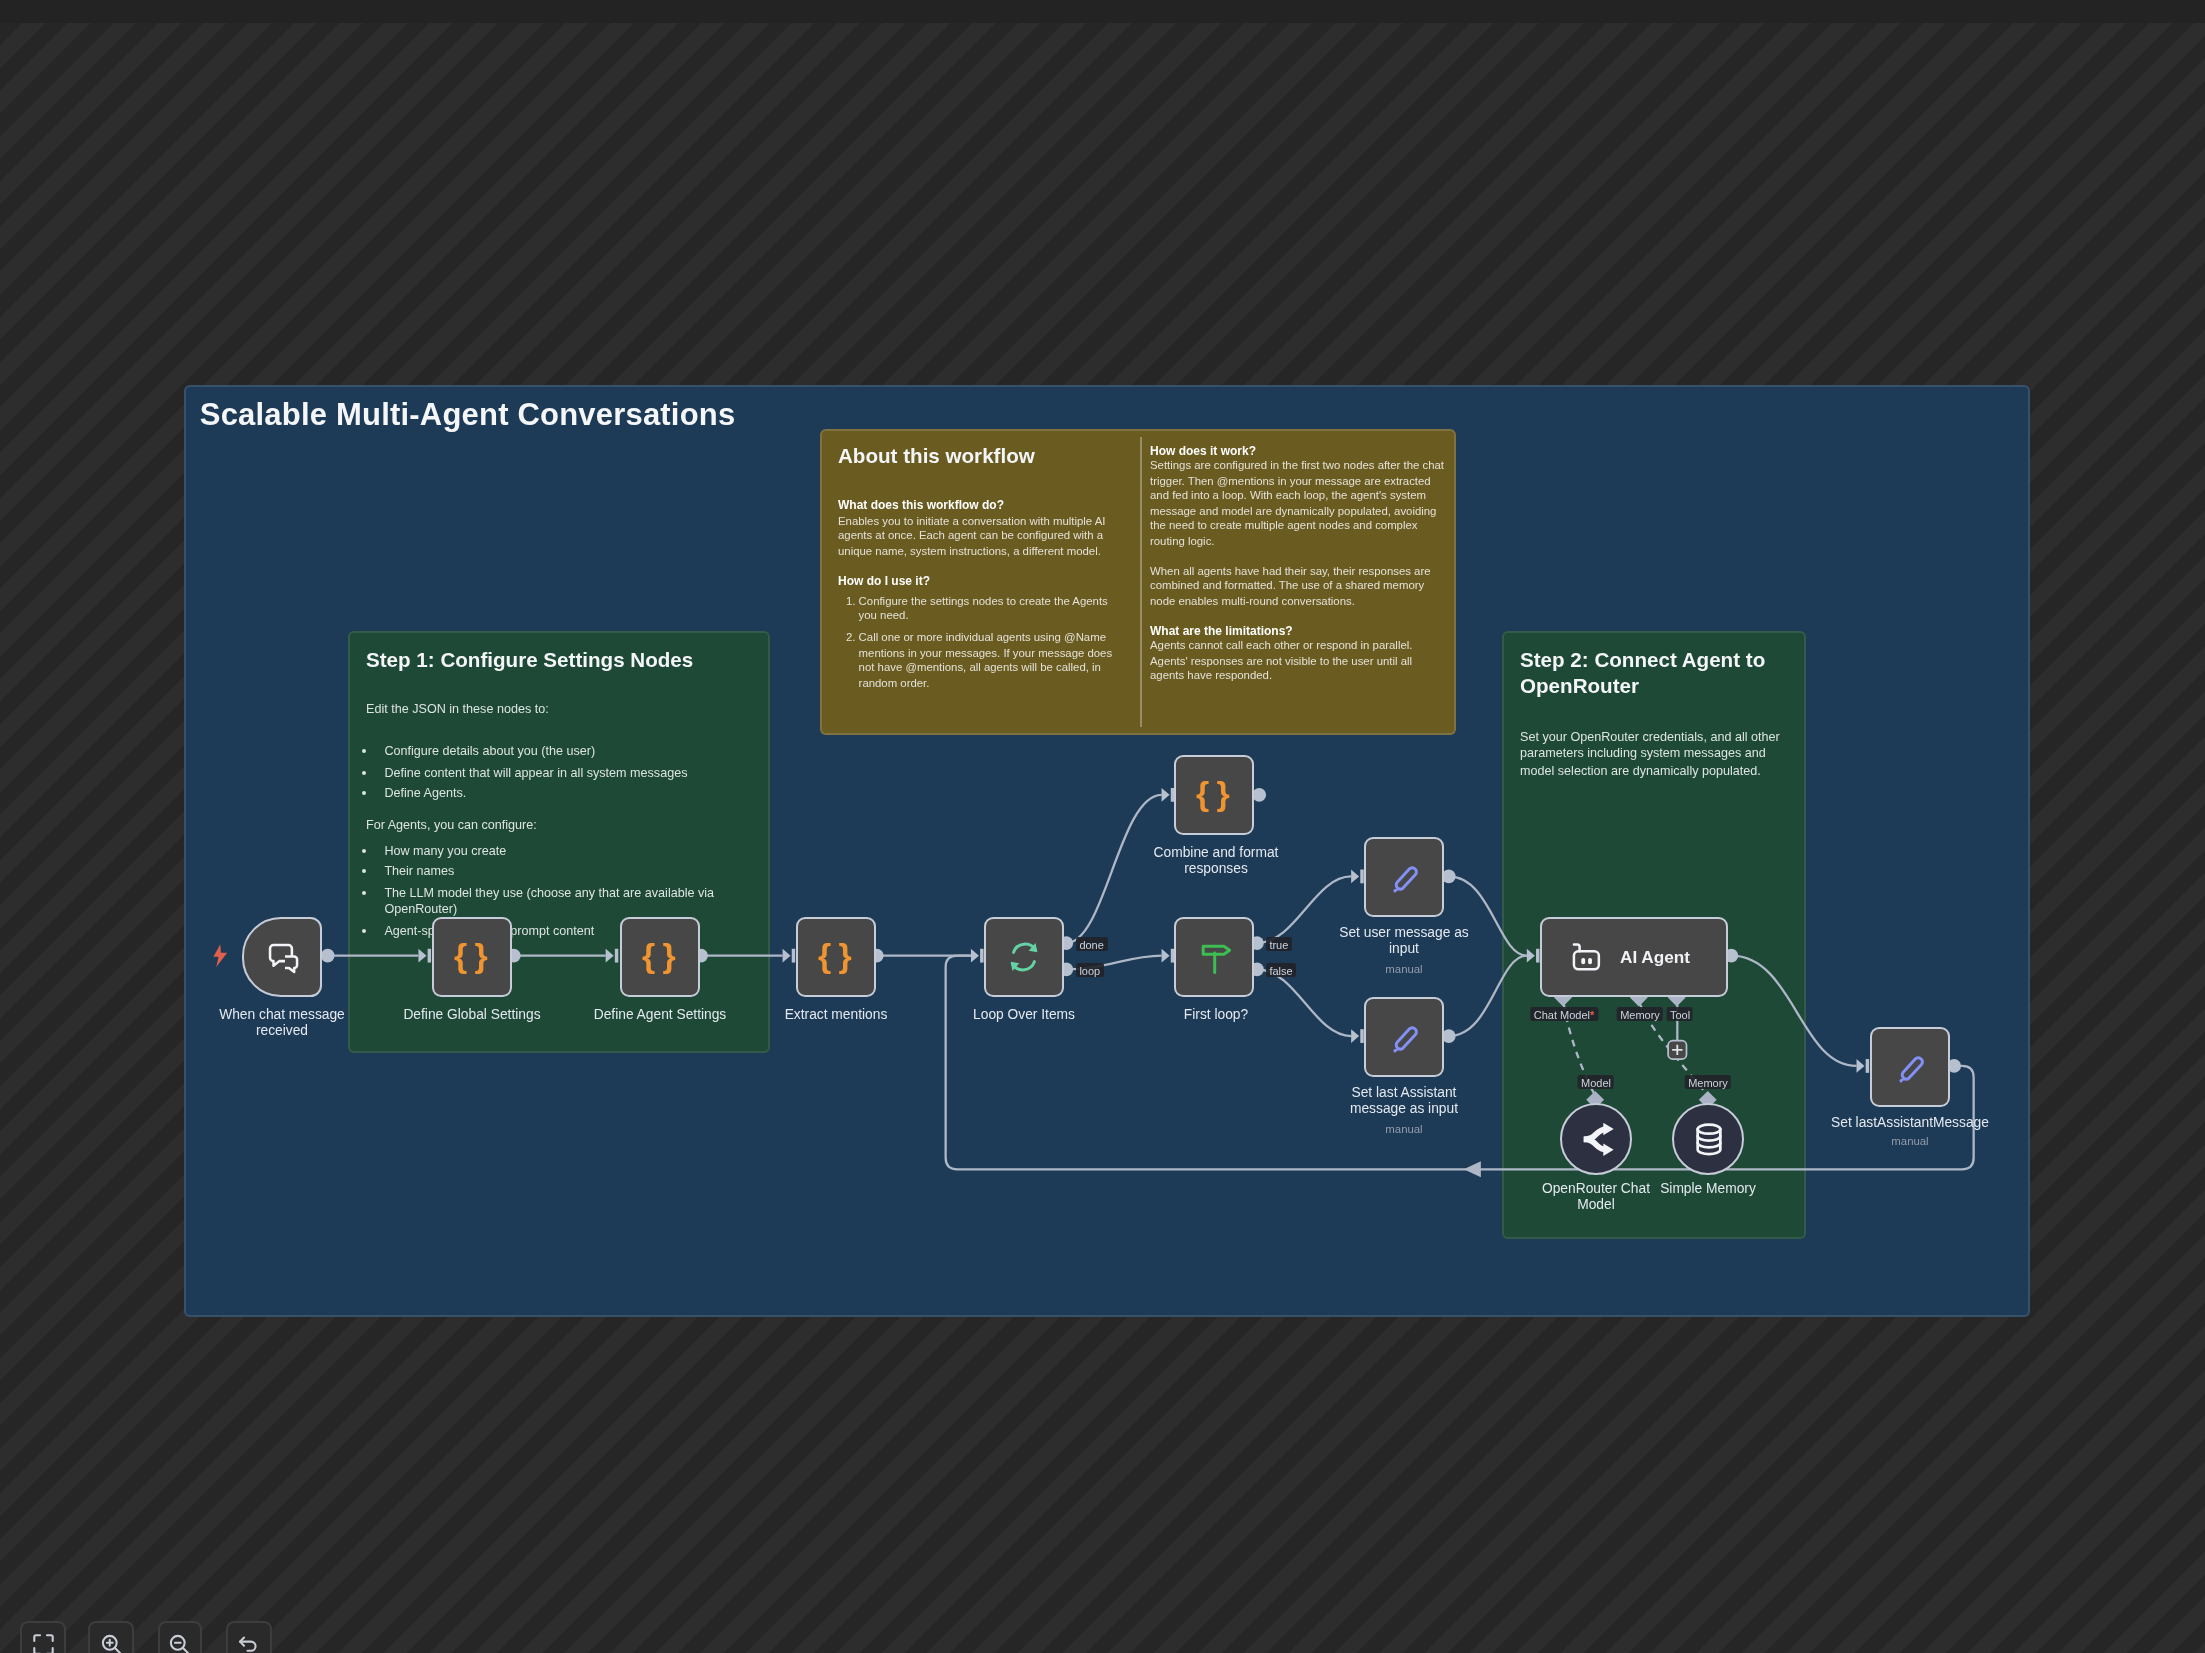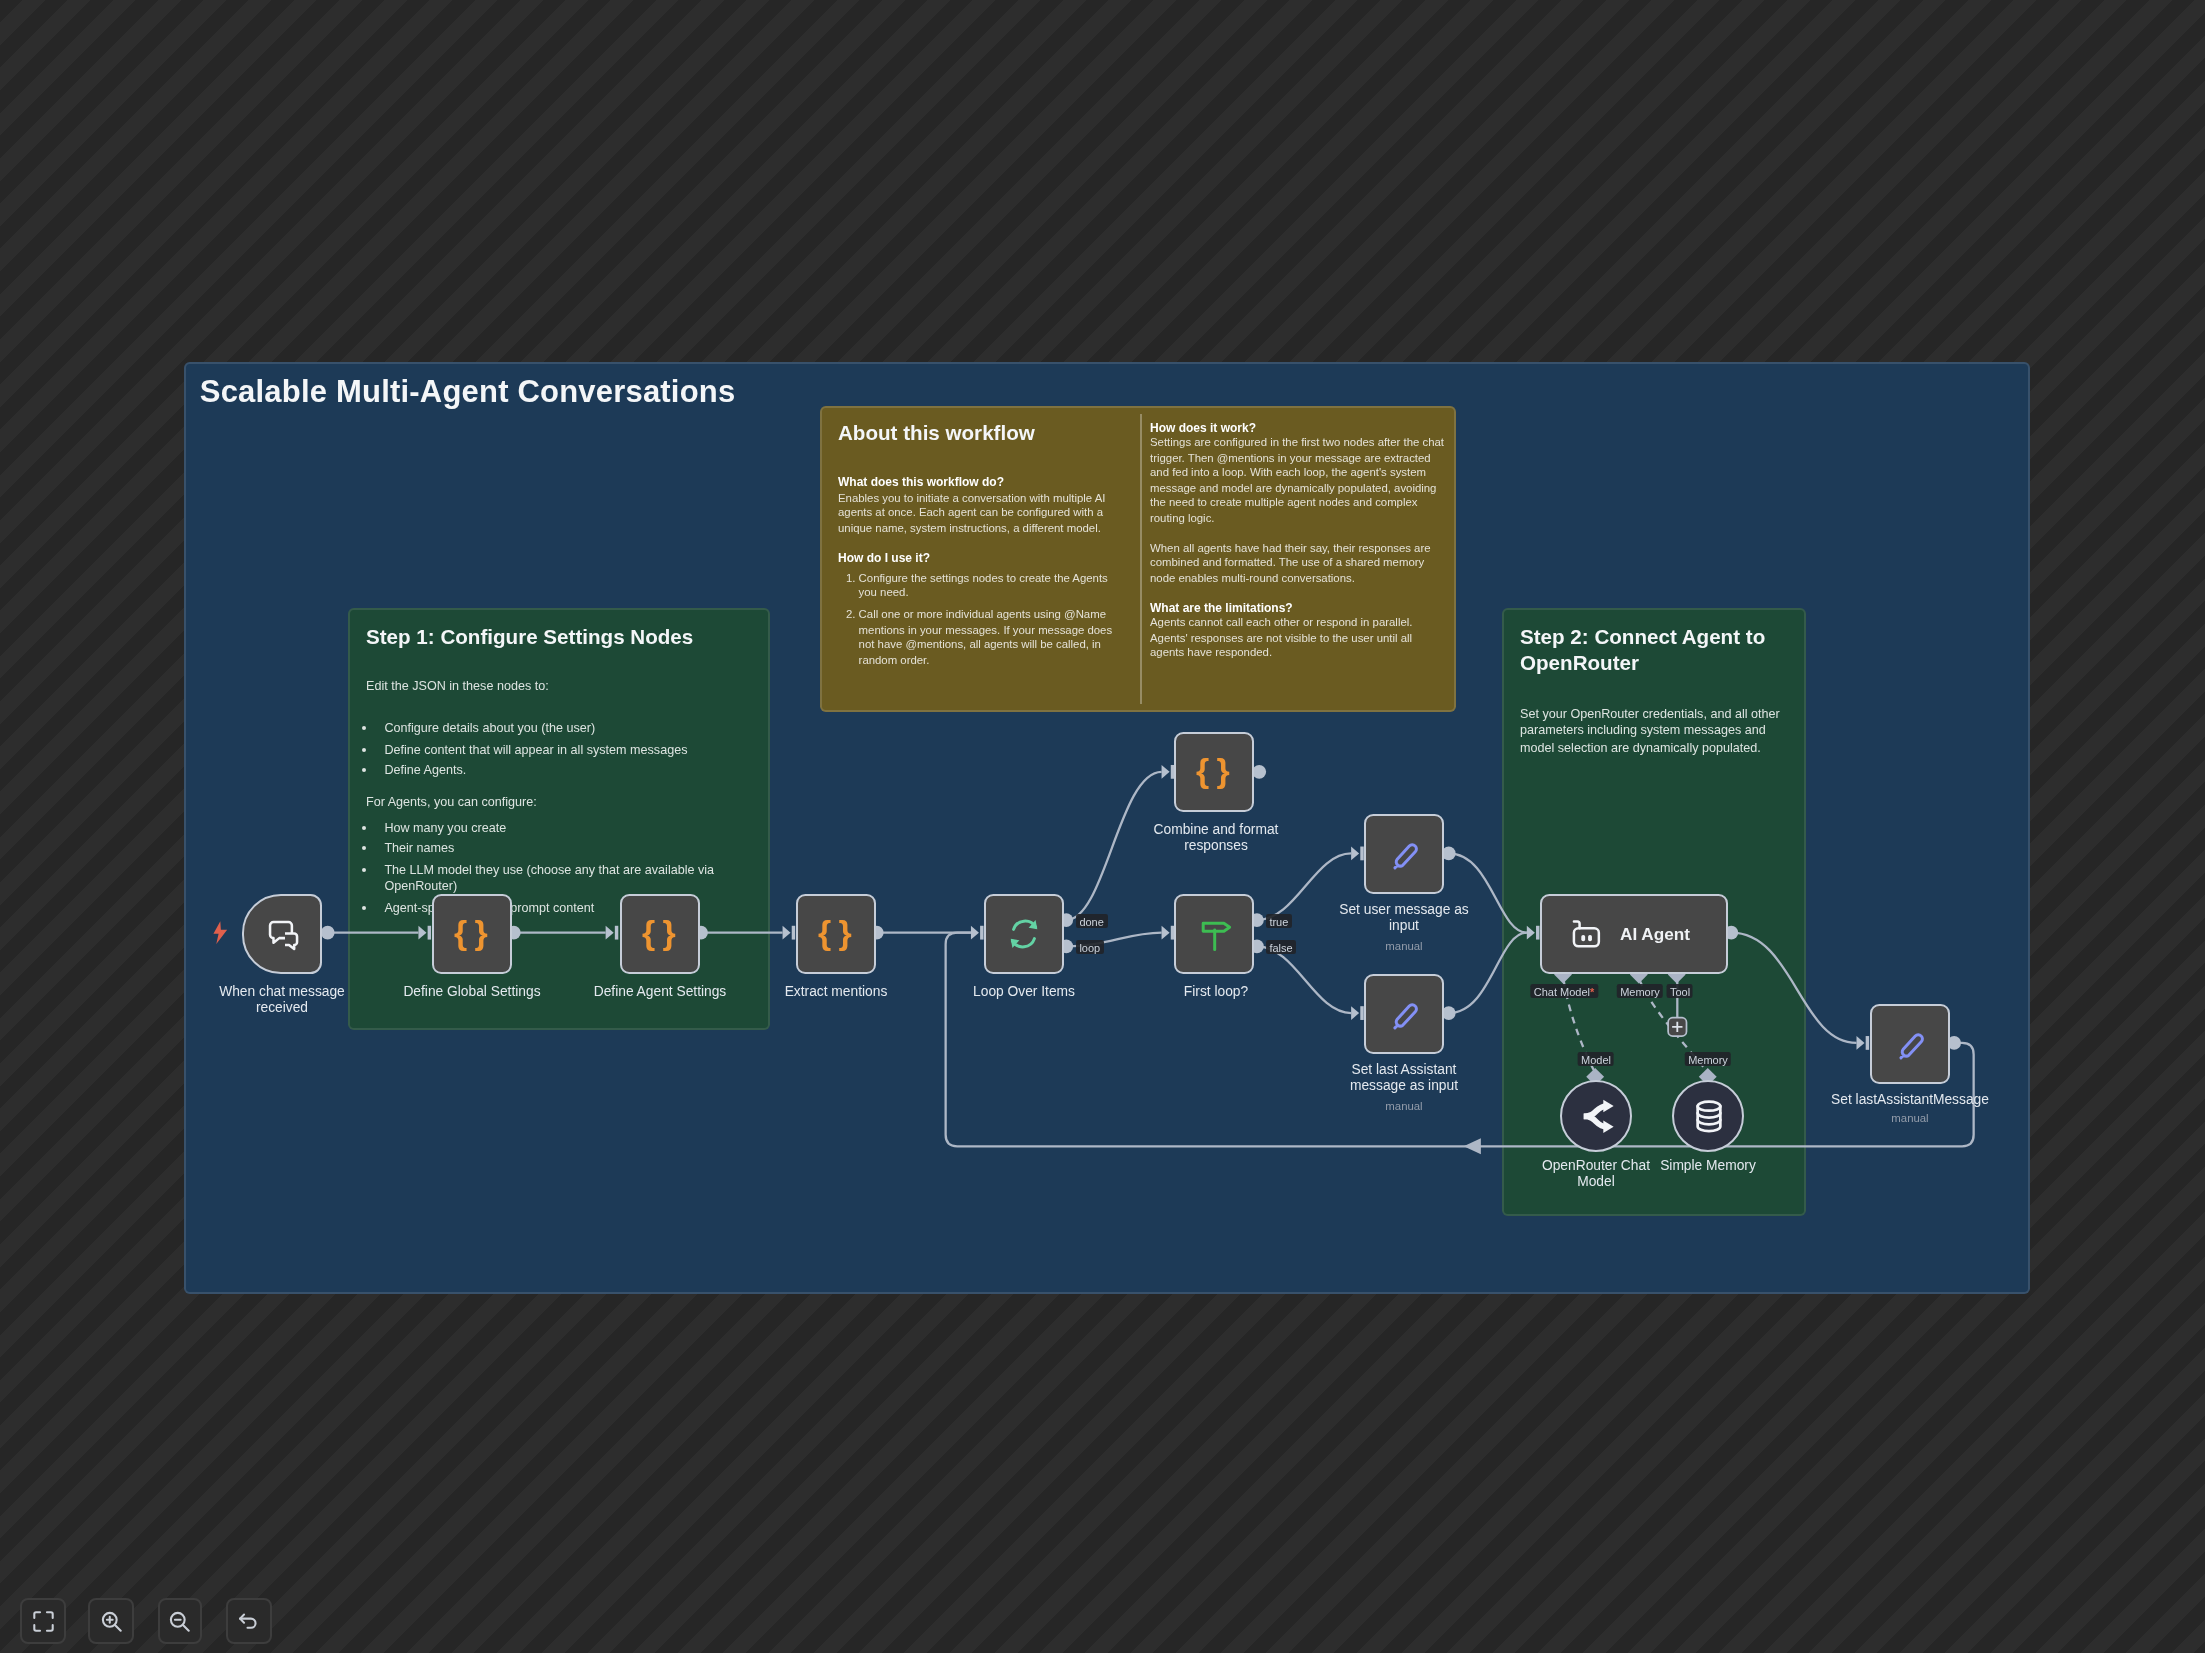--- a/index.html
+++ b/index.html
@@ -1,17 +1,17 @@
 <!DOCTYPE html>
 <html style="font-size:9.2px"><head>
 <meta charset="utf-8">
 <style>
   html,body{margin:0;padding:0;background:#232323;}
   body{width:2205px;height:1654px;overflow:hidden;font-family:"Liberation Sans",sans-serif;}
-  .viewport{width:2205px;height:1622px;position:relative;}
+  .viewport{width:2205px;height:1622px;position:relative;margin-top:23px;}
   .stage{width:1103px;height:827px;position:absolute;top:0;left:0;
     transform:scale(2);transform-origin:0 0;
     background:repeating-linear-gradient(135deg,#262626 0 8px,#2d2d2d 8px 16px);}
   .sticky{position:absolute;border-radius:2.9px;box-sizing:border-box;}
   .sticky-blue{background:#1d3a57;border:0.6px solid rgba(255,255,255,.12);z-index:1;}
   .sticky-green{background:#1d4936;border:0.6px solid rgba(255,255,255,.10);z-index:2;}
   .sticky-olive{background:#6a5b21;border:0.6px solid rgba(255,255,255,.14);z-index:2;}
   .main-title{position:absolute;left:6.9px;top:4.6px;font-size:15.5px;font-weight:700;color:#f4f6f8;letter-spacing:0.1px;}
   .sticky h3{margin:0;font-size:10.3px;font-weight:700;color:#f4f6f8;line-height:12.6px;}
   .olive-col{position:absolute;top:6.9px;color:rgba(255,255,255,.82);font-size:5.7px;line-height:7.5px;}

